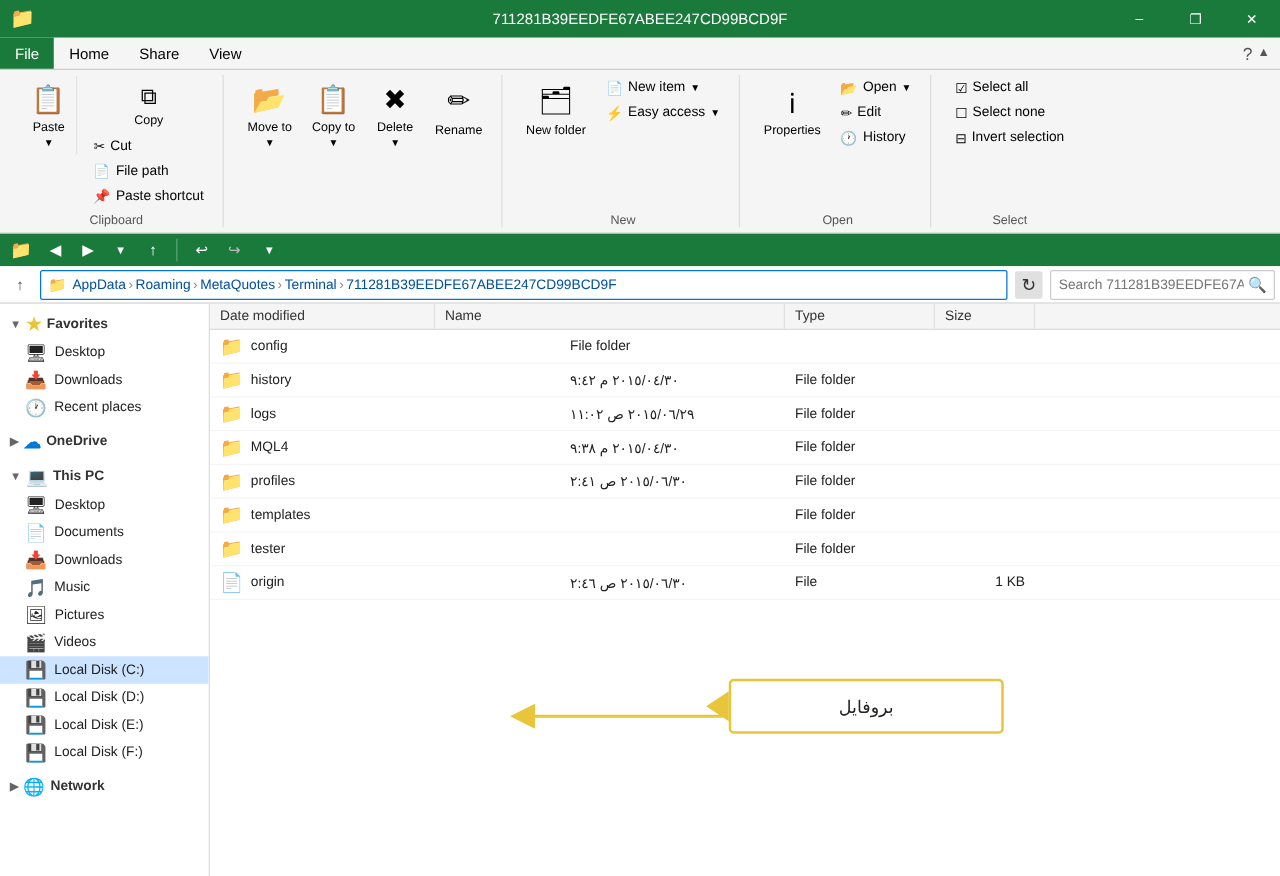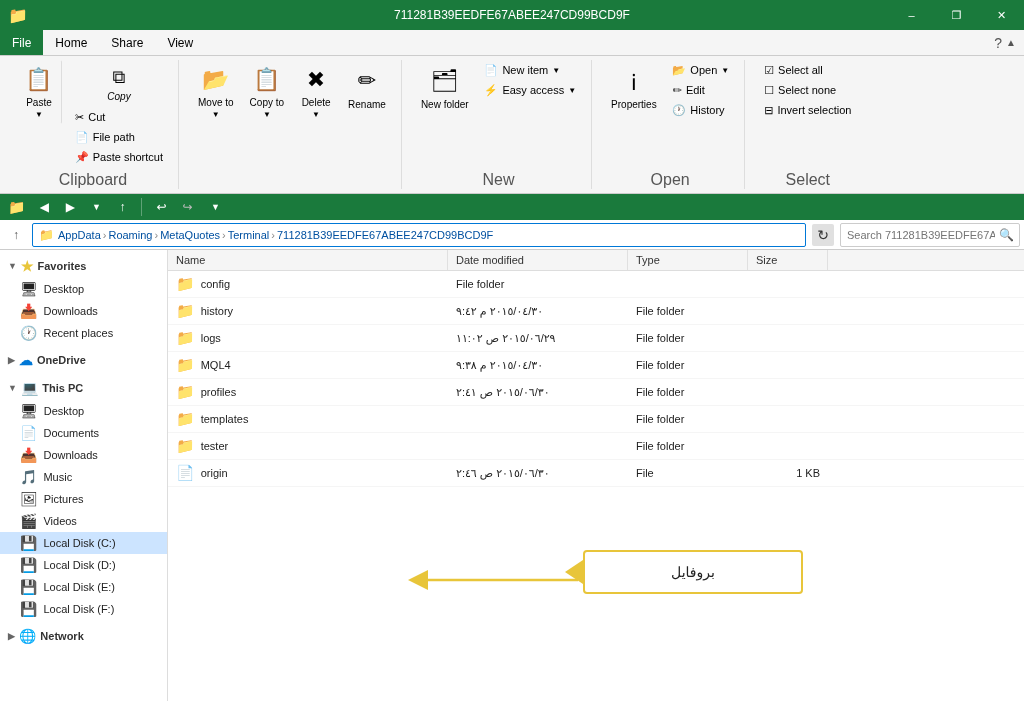--- a/index.html
+++ b/index.html
@@ -70,21 +70,21 @@
       padding: 0 8px;
     }
     .ribbon-group:last-child { border-right: none; }
     .ribbon-group-content {
       display: flex;
       align-items: flex-start;
       flex: 1;
       gap: 2px;
     }
     .ribbon-group-label {
-      font-size: 16px;
+      font-size: 10px;
       text-align: center;
       color: #555;
       margin-top: auto;
       padding-top: 4px;
     }
     .ribbon-btn-large {
       display: flex;
       flex-direction: column;
       align-items: center;
       justify-content: flex-start;
@@ -353,21 +353,21 @@
 
       <div class="ribbon-btn-large" style="border-right:1px solid #ddd;margin-right:4px;">
         <div class="ribbon-icon">📋</div>
         <span>Paste</span>
         <span style="font-size:8px;">▼</span>
       </div>
 
       <div class="ribbon-col">
         <div class="ribbon-btn-large" style="height:auto;padding:4px 8px;gap:2px;flex-direction:column;align-items:center;">
           <div class="ribbon-icon" style="font-size:18px;width:24px;height:24px;">⧉</div>
-          <span style="font-size:10px;font-style:italic;">Copy</span>
+          <span style="font-size:10px;">Copy</span>
         </div>
         <div class="ribbon-btn-small">
           <span>✂</span>
           <span>Cut</span>
         </div>
         <div class="ribbon-btn-small">
           <span>📄</span>
           <span>File path</span>
         </div>
         <div class="ribbon-btn-small">
@@ -588,25 +588,25 @@
       <div class="sidebar-header">
         <span class="sidebar-chevron">▶</span>
         <span style="font-size:14px;color:#555;margin-right:4px;">🌐</span>
         <span>Network</span>
       </div>
     </div>
   </div>
 
   <div class="file-list" style="position:relative;">
     <div class="file-list-header">
+      <div class="col-header col-date">
+        <span>Date modified</span>
+      </div>
       <div class="col-header col-name">
         <span>Name</span>
-      </div>
-      <div class="col-header col-date">
-        <span>Date modified</span>
       </div>
       <div class="col-header col-type">
         <span>Type</span>
       </div>
       <div class="col-header col-size">
         <span>Size</span>
       </div>
     </div>
 
     <div id="file-rows-container">

